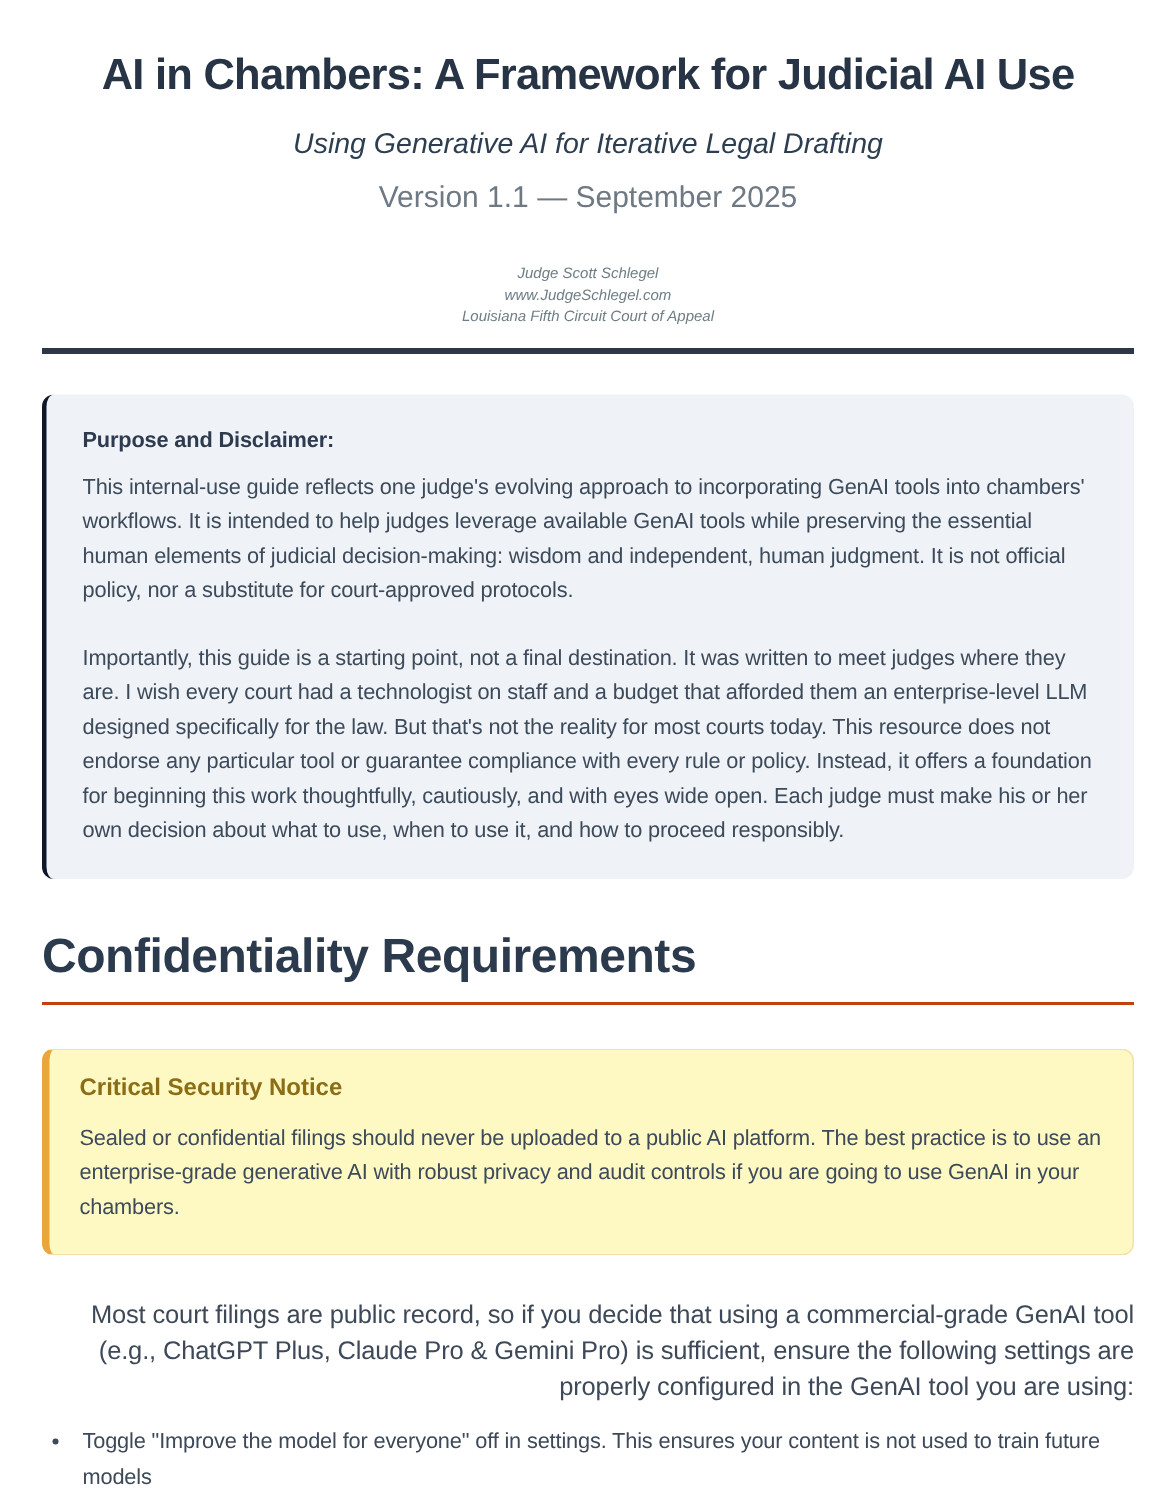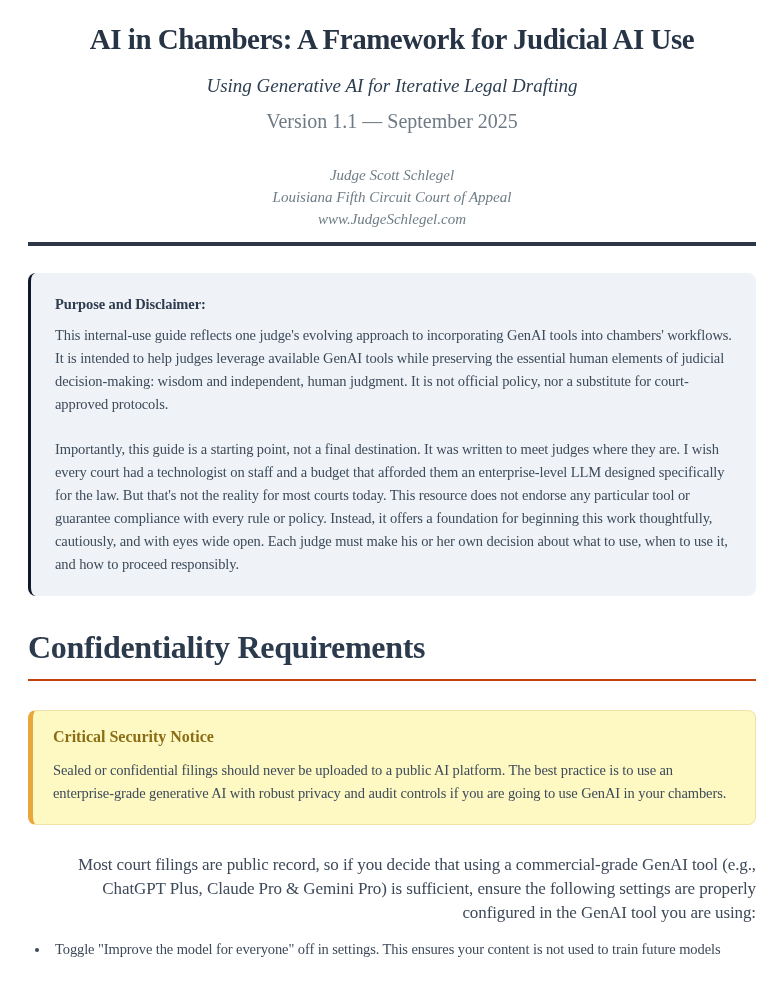--- a/index.html
+++ b/index.html
@@ -4,21 +4,21 @@
 <style>
   * { box-sizing: border-box; margin: 0; padding: 0; }
   html, body { background: #ffffff; }
   body {
     width: 784px;
     height: 998px;
     overflow: hidden;
     font-family: "Liberation Sans", "DejaVu Sans", sans-serif;
     color: #3d4959;
   }
-  .page { padding: 25px 28px 0 28px; font-family: Liberation Serif, serif; }
+  .page { padding: 36px 28px 0 28px; }
 
   
   header { text-align: center; }
   h1 {
     font-size: 29px;
     line-height: 1.0;
     font-weight: 700;
     letter-spacing: -0.5px;
     color: #273445;
     margin-bottom: 22px;
@@ -32,21 +32,21 @@
     margin-bottom: 16px;
     margin-top: 21px;
   }
   .version {
     font-size: 20px;
     line-height: 1.0;
     color: #6e7983;
     margin-bottom: 34px;
   }
   .author {
-    font-size: 15px;
+    font-size: 10px;
     line-height: 1.45;
     font-style: italic;
     color: #6e7d85;
     margin-top: 29px;
   }
 
   
   .rule {
     border: none;
     height: 4px;
@@ -135,22 +135,22 @@
 <body>
 
 <div class="page">
 
   <header>
     <h1>AI in Chambers: A Framework for Judicial AI Use</h1>
     <p class="subtitle">Using Generative AI for Iterative Legal Drafting</p>
     <p class="version">Version 1.1 — September 2025</p>
     <div class="author">
       <div>Judge Scott Schlegel</div>
+      <div>www.JudgeSchlegel.com</div>
       <div>Louisiana Fifth Circuit Court of Appeal</div>
-      <div>www.JudgeSchlegel.com</div>
     </div>
   </header>
 
   <hr class="rule">
 
   <aside class="disclaimer">
     <p class="disclaimer-heading">Purpose and Disclaimer:</p>
     <p class="body-para">This internal-use guide reflects one judge's evolving approach to incorporating GenAI tools into chambers' workflows. It is intended to help judges leverage available GenAI tools while preserving the essential human elements of judicial decision-making: wisdom and independent, human judgment. It is not official policy, nor a substitute for court-approved protocols.</p>
     <p class="body-para">Importantly, this guide is a starting point, not a final destination. It was written to meet judges where they are. I wish every court had a technologist on staff and a budget that afforded them an enterprise-level LLM designed specifically for the law. But that's not the reality for most courts today. This resource does not endorse any particular tool or guarantee compliance with every rule or policy. Instead, it offers a foundation for beginning this work thoughtfully, cautiously, and with eyes wide open. Each judge must make his or her own decision about what to use, when to use it, and how to proceed responsibly.</p>
   </aside>

